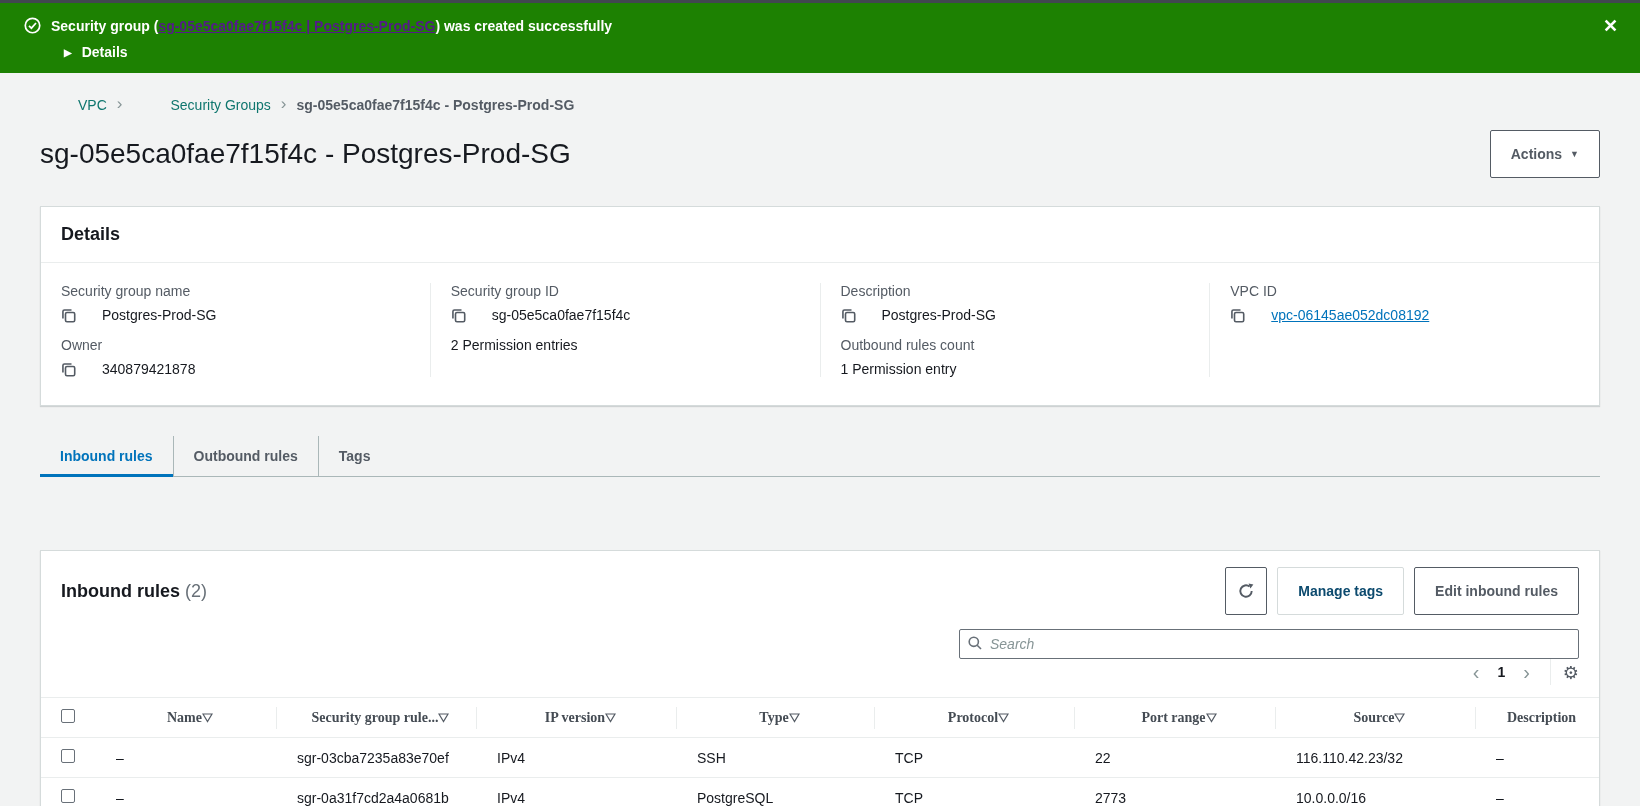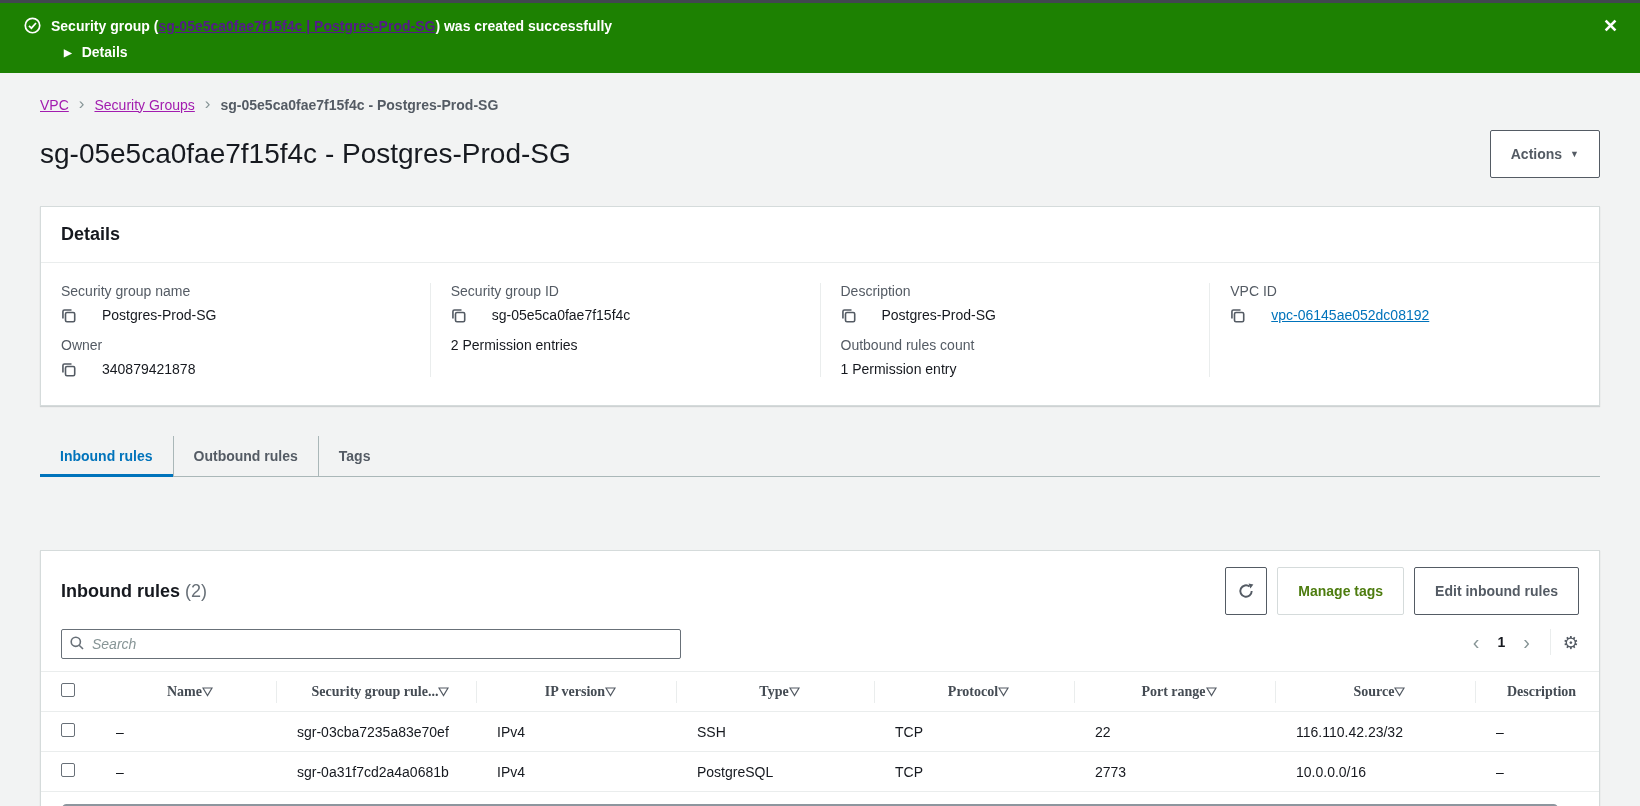--- a/index.html
+++ b/index.html
@@ -14,31 +14,31 @@
   .flash-icon svg { display:block; }
   .flash-link { color:#551a8b; text-decoration:underline; cursor:pointer; }
   .flash-details { margin:10px 0 0 40px; display:flex; align-items:center; gap:10px; font-weight:bold; cursor:pointer; }
   .flash-caret { font-size:10px; }
   .flash-close { position:absolute; top:14px; right:22px; color:#fff; font-size:18px; font-weight:bold; cursor:pointer; line-height:1; }
 
   
   .content { padding:22px 40px 0 40px; }
 
   .breadcrumb { display:flex; align-items:center; gap:10px; font-size:14px; }
-  .crumb-link { color:#a21caf; text-decoration:underline; cursor:pointer; }
+  .crumb-link { color:#0f766e; cursor:pointer;margin-left:38px; }
   .crumb-sep { color:#879596; font-size:17px; line-height:1; padding-bottom:2px; }
   .crumb-current { color:#545b64; font-weight:bold; }
 
   .title-row { display:flex; justify-content:space-between; align-items:center; margin-top:16px; }
   .page-title { font-size:28px; font-weight:400; color:#16191f; }
   .btn { display:inline-flex; align-items:center; gap:8px; border:1px solid #545b64; background:#fff; color:#545b64;
          font-weight:bold; font-size:14px; padding:0 20px; height:48px; border-radius:2px; cursor:pointer;
          font-family:"Liberation Sans", sans-serif; }
   .btn .caret { font-size:9px; }
-  .btn.disabled { border-color:#d5dbdb; color:#4d7c0f; cursor:default; }
+  .btn.disabled { border-color:#d5dbdb; color:#0c4a6e; cursor:default; }
   .btn.icon-btn { padding:0 12px; }
 
   
   .card { background:#fff; border:1px solid #d5dbdb; box-shadow:0 1px 1px 0 rgba(0,28,36,.15); }
   .details-card { margin-top:28px; }
   .card-header { padding:17px 20px; border-bottom:1px solid #eaeded; }
   .card-header h2 { font-size:18px; color:#16191f; }
   .details-grid { display:flex; padding:20px 0 28px 0; }
   .details-col { flex:1 1 0; padding:0 20px; }
   .details-col + .details-col { border-left:1px solid #eaeded; }
@@ -56,21 +56,21 @@
   .tab.active { color:#0073bb; }
   .tab.active::after { content:""; position:absolute; left:0; right:0; bottom:-1px; height:3px; background:#0073bb; }
 
   
   .table-card { margin-top:73px; margin-bottom:0; }
   .panel-header { display:flex; justify-content:space-between; align-items:center; padding:16px 20px 10px 20px; }
   .panel-title { font-size:18px; font-weight:bold; }
   .panel-count { font-weight:400; color:#687078; font-size:18px; }
   .panel-actions { display:flex; gap:10px; }
 
-  .toolbar { display:flex; justify-content:space-between; align-items:flex-start; padding:4px 20px 12px 20px; }
+  .toolbar { display:flex; justify-content:space-between; align-items:flex-end; padding:4px 20px 12px 20px;flex-direction:column; }
   .search-box { display:flex; align-items:center; gap:8px; border:1px solid #687078; border-radius:2px; height:30px;
                 width:620px; padding:0 8px; background:#fff; }
   .search-box input { border:none; outline:none; flex:1; font-size:14px; font-style:italic; color:#16191f;
                       font-family:"Liberation Sans", sans-serif; background:transparent; }
   .search-box input::placeholder { color:#879596; font-style:italic; }
   .pager { display:flex; align-items:center; gap:4px; color:#879596; }
   .pager .pg-btn { font-size:20px; padding:0 8px; cursor:pointer; line-height:1; }
   .pager .pg-num { color:#16191f; font-weight:bold; font-size:14px; padding:0 6px; }
   .pager .pg-sep { width:1px; height:26px; background:#eaeded; margin:0 8px; }
   .gear { font-size:18px; color:#545b64; cursor:pointer; font-family:"DejaVu Sans", sans-serif; }

